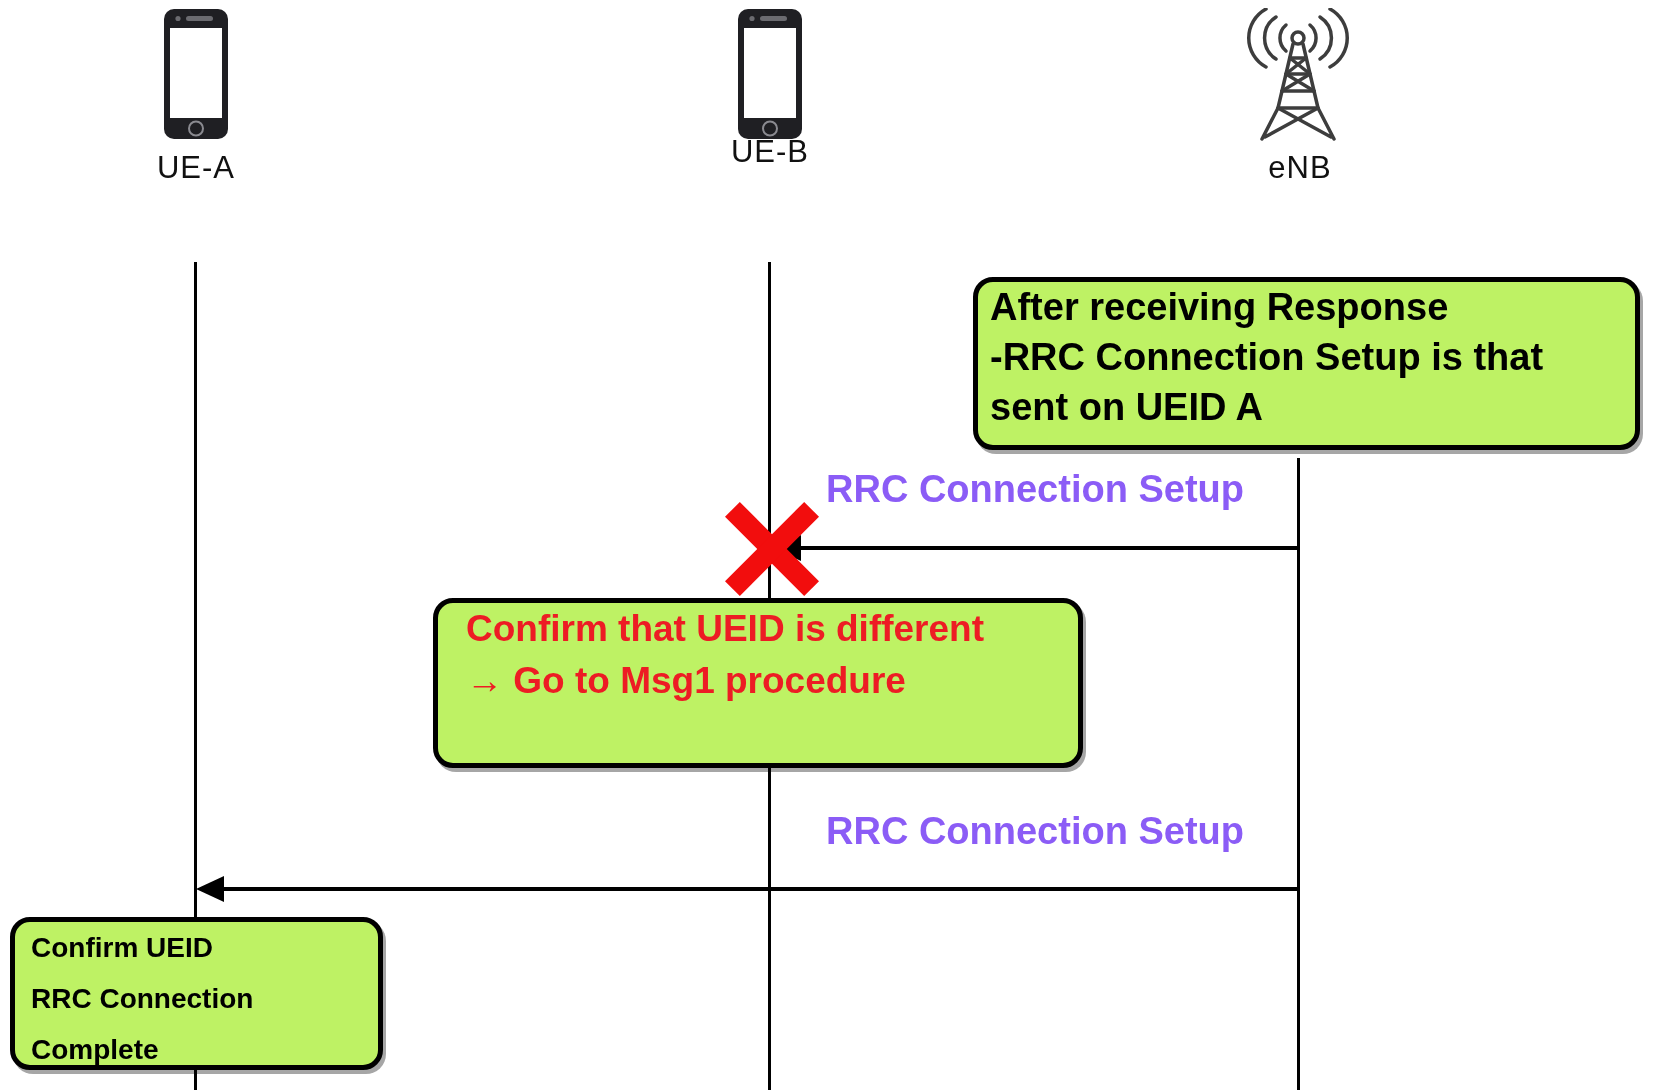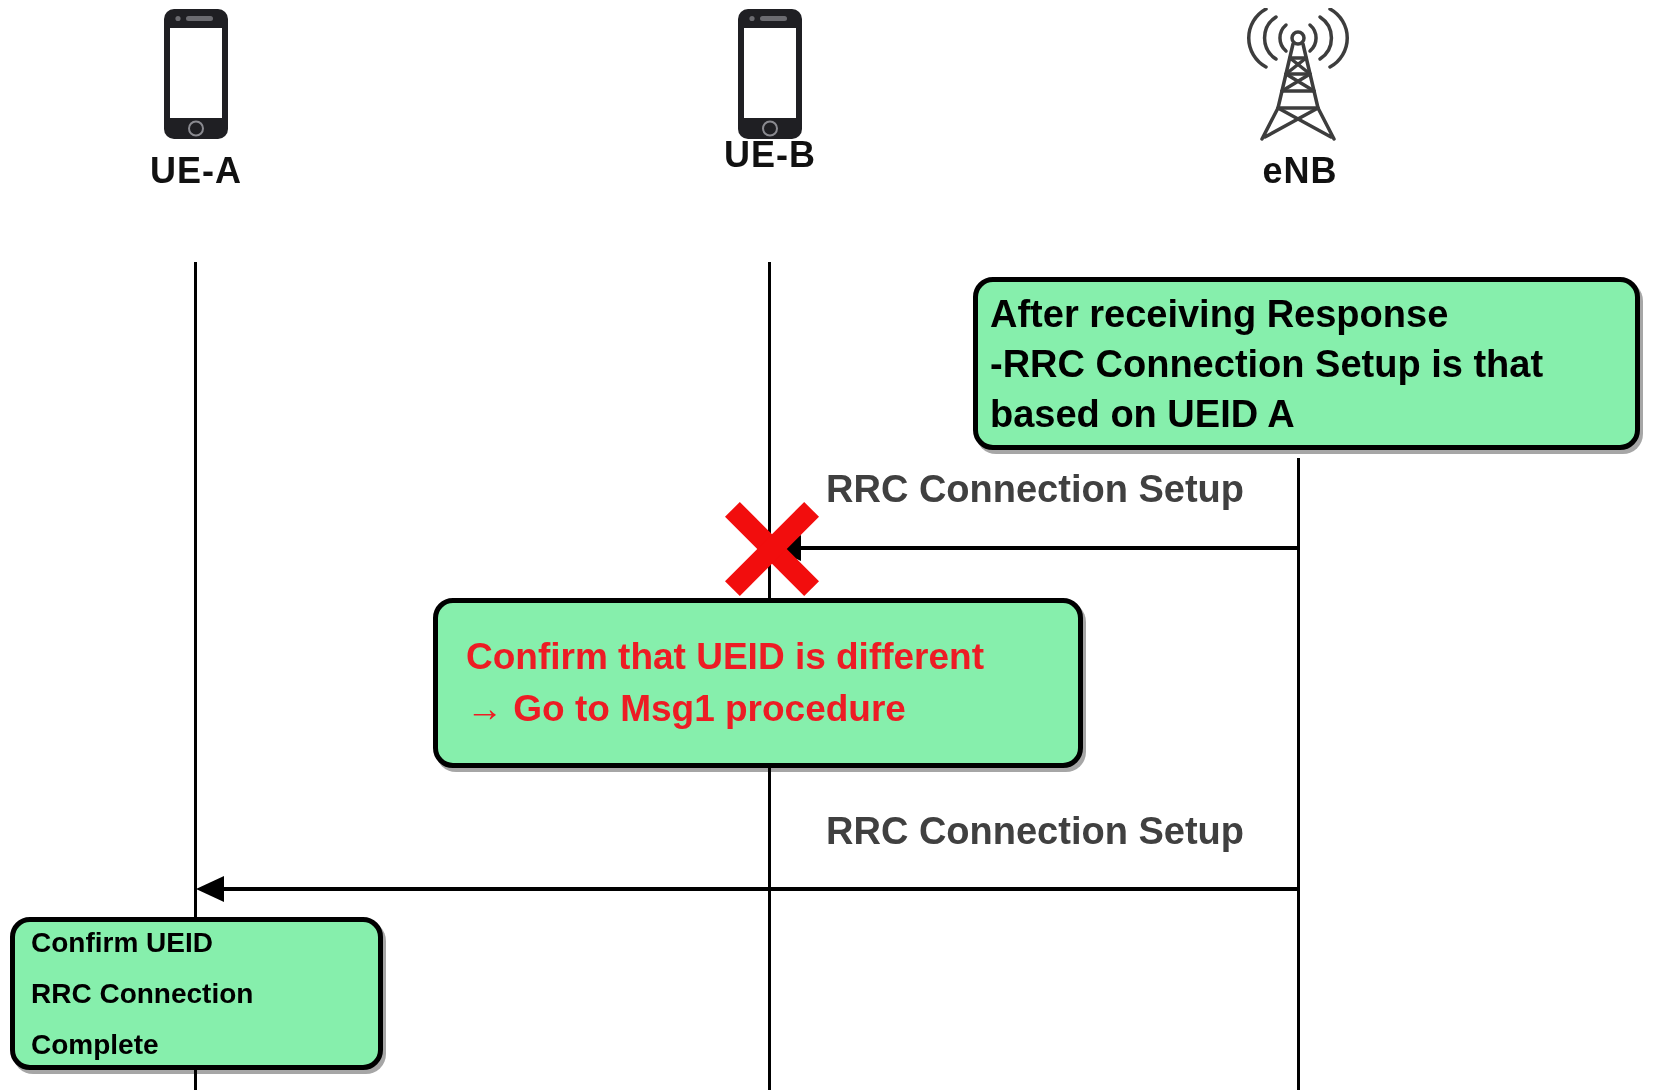--- a/index.html
+++ b/index.html
@@ -2,36 +2,36 @@
 <html><head>
 <meta charset="utf-8">
 <style>
   html,body{margin:0;padding:0;background:#fff;}
   #canvas{
     position:relative;width:1666px;height:1090px;background:#ffffff;
     font-family:"Liberation Sans",sans-serif;overflow:hidden;
   }
   .actor-label{
     position:absolute;width:220px;text-align:center;
-    font-size:36px;font-weight:700;color:#111;letter-spacing:1px;
+    font-size:31px;font-weight:400;color:#111;letter-spacing:1px;
   }
   .lifeline{position:absolute;width:3px;background:#000;z-index:1;}
   .msg-line{position:absolute;height:4px;background:#000;z-index:2;}
   .arrow-head-left{
     position:absolute;width:0;height:0;z-index:2;
     border-top:13px solid transparent;border-bottom:13px solid transparent;
     border-right:28px solid #000;
   }
   .msg-label{
     position:absolute;width:530px;text-align:center;
-    font-size:38px;font-weight:700;color:#404040;z-index:2;white-space:nowrap;
+    font-size:38px;font-weight:700;color:#8b5cf6;z-index:2;white-space:nowrap;
   }
   .note{
-    position:absolute;background:#86efac;border:5px solid #000;border-radius:20px;
-    box-sizing:border-box;display:flex;flex-direction:column;justify-content:center;
+    position:absolute;background:#bef264;border:5px solid #000;border-radius:20px;
+    box-sizing:border-box;display:flex;flex-direction:column;
     z-index:4;box-shadow:3px 4px 0 rgba(0,0,0,0.35);
   }
   .note .line{display:block;font-weight:700;white-space:nowrap;}
   #note-enb{left:973px;top:277px;width:667px;height:173px;padding-left:12px;}
   #note-enb .line{font-size:38px;line-height:50px;color:#000;}
   #note-ueb{left:433px;top:598px;width:650px;height:170px;padding-left:28px;}
   #note-ueb .line{font-size:37px;line-height:52px;color:#ed1c24;}
   #note-uea{left:10px;top:917px;width:373px;height:153px;padding-left:16px;}
   #note-uea .line{font-size:28px;line-height:51px;color:#000;}
   .red-x{position:absolute;width:84px;height:84px;z-index:3;}
@@ -87,21 +87,21 @@
       <path d="M72,17 A17,17 0 0 1 72,43"></path>
       <path d="M82,9 A25,25 0 0 1 82,51"></path>
       <path d="M92,1 A33,33 0 0 1 92,59"></path>
     </svg>
   </div>
   <div class="actor-label" style="left:1190px;top:150px;">eNB</div>
 
   <div class="note" id="note-enb">
     <span class="line">After receiving Response</span>
     <span class="line">-RRC Connection Setup is that</span>
-    <span class="line">based on UEID A</span>
+    <span class="line">sent on UEID A</span>
   </div>
 
   <div class="msg-label" style="left:770px;top:468px;">RRC Connection Setup</div>
   <div class="msg-line" style="left:796px;top:546px;width:503px;"></div>
   <div class="arrow-head-left" style="left:773px;top:535px;"></div>
   <div class="red-x" style="left:730px;top:507px;"></div>
 
   <div class="note" id="note-ueb">
     <span class="line">Confirm that UEID is different</span>
     <span class="line">→ Go to Msg1 procedure</span>

